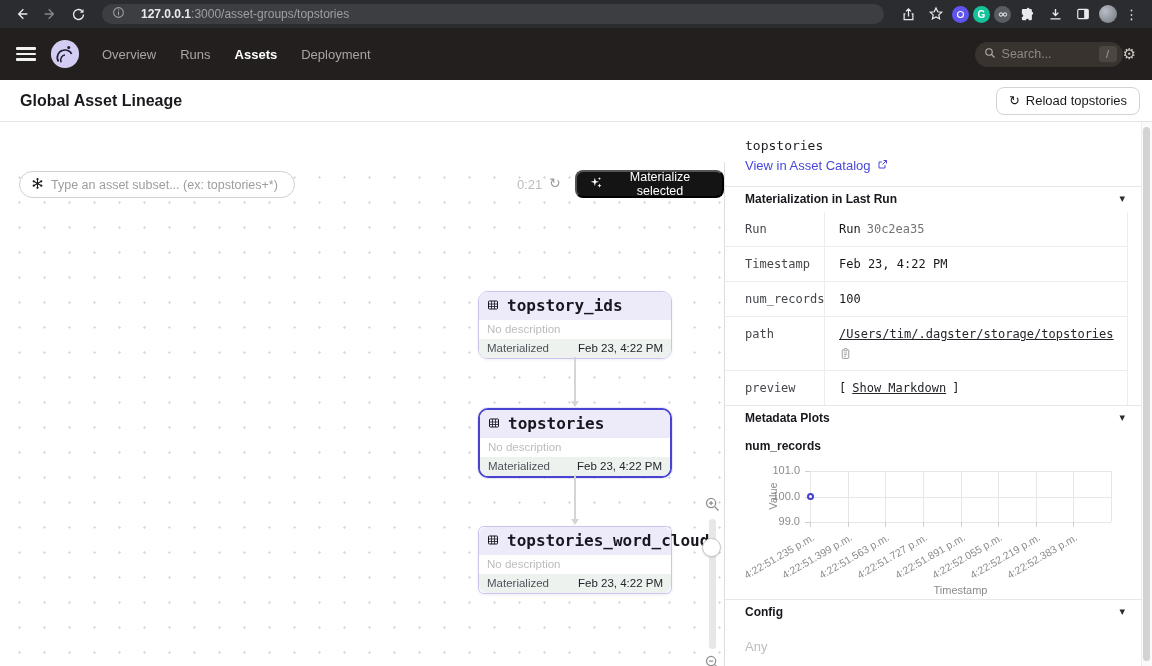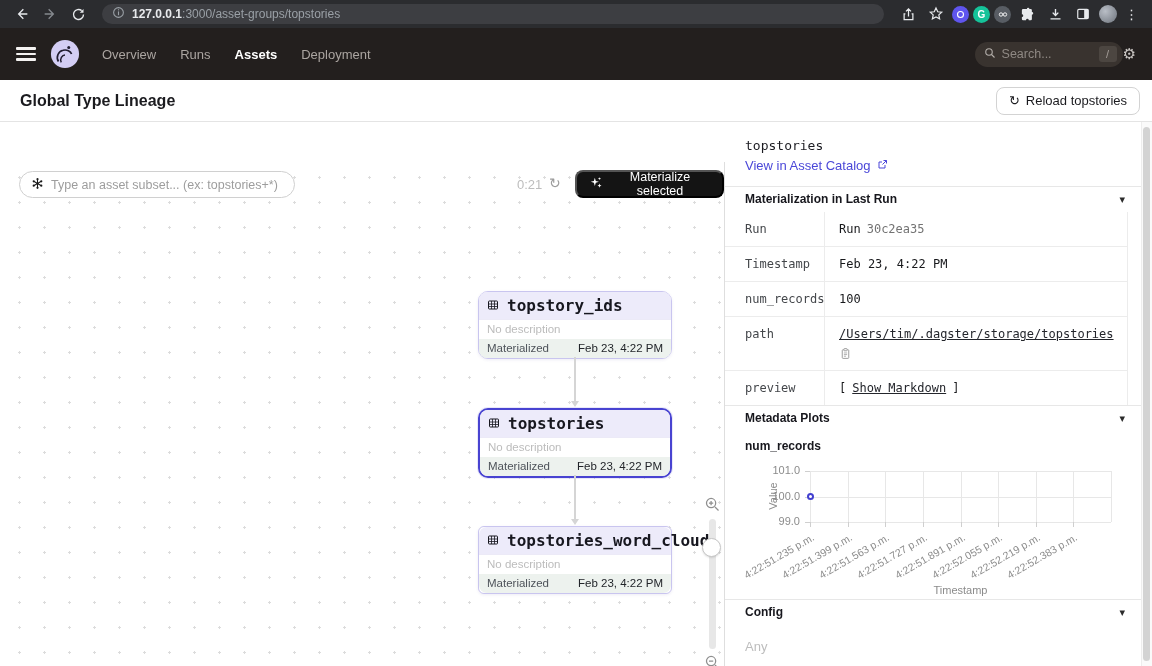--- a/index.html
+++ b/index.html
@@ -4,21 +4,21 @@
 <style>
   * { box-sizing: border-box; margin: 0; padding: 0; }
   html,body { width:1152px; height:666px; overflow:hidden; font-family:"Liberation Sans",sans-serif; background:#fff; }
 
   
   .chrome { height:28px; background:#2b2c2f; display:flex; align-items:center; padding:0 10px; gap:4px; }
   .chrome .cicon { width:24px; height:22px; display:flex; align-items:center; justify-content:center; flex:0 0 auto; cursor:pointer; }
   .chrome .cicon svg { display:block; }
   .url-pill { flex:1; height:20px; background:#3d3e42; border-radius:11px; display:flex; align-items:center; padding:0 10px; gap:7px; margin:0 8px; min-width:0; }
   .url-text { font-size:12px; color:#9aa0a6; white-space:nowrap; overflow:hidden; }
-  .url-text .host { color:#e8eaed; font-weight:bold; }
+  .url-text .host { color:#e8eaed; font-weight:bold;margin-left:9px; }
   .ext-circle { width:17px; height:17px; border-radius:50%; display:flex; align-items:center; justify-content:center; font-size:10px; font-weight:bold; color:#fff; flex:0 0 auto; cursor:pointer; }
   .avatar { width:18px; height:18px; border-radius:50%; background:radial-gradient(circle at 35% 35%, #b9bec6, #6d737c); flex:0 0 auto; cursor:pointer; }
   .dots { color:#e8eaed; font-size:13px; letter-spacing:0; padding:0 4px; cursor:pointer; }
 
   
   .dnav { height:52px; background:#231f1e; display:flex; align-items:center; padding:0 16px; }
   .hamburger { width:20px; display:flex; flex-direction:column; gap:3px; margin-right:14px; cursor:pointer; }
   .hamburger i { display:block; height:2.5px; background:#f4f2f1; border-radius:1px; }
   .dlogo { width:30px; height:30px; margin-right:22px; cursor:pointer; }
   .dnav-items { display:flex; gap:24px; align-items:center; }
@@ -71,21 +71,21 @@
   .zslider-handle { position:absolute; left:702px; top:376px; width:19px; height:19px; background:#fff; border:1px solid #c6c6c6; border-radius:50%; box-shadow:0 1px 2px rgba(0,0,0,.12); cursor:grab; }
   .fit-btn { left:703px; top:521px; }
 
   
   .sb-inner { position:absolute; left:0; top:0; right:11px; bottom:0; }
   .sb-scroll { position:absolute; right:0; top:0; bottom:0; width:11px; background:#fafafa; border-left:1px solid #ededed; }
   .sb-thumb { position:absolute; right:2px; top:5px; bottom:5px; width:7px; background:#d3d3d3; border-radius:4px; cursor:grab; }
   .sb-head { padding:16px 20px 0; height:64px; }
   .sb-asset-name { font-family:"DejaVu Sans Mono",monospace; font-size:13px; color:#1c1c22; }
   .sb-cat-link { margin-top:5px; display:flex; align-items:center; gap:6px; font-size:13px; color:#4a47d8; cursor:pointer; width:max-content; }
-  .section-bar { border-top:1px solid #e7e7e7; padding:5px 16px 6px 20px; display:flex; align-items:center; justify-content:space-between; cursor:pointer; }
+  .section-bar { border-top:1px solid #e7e7e7; padding:5px 16px 6px 20px; display:flex; align-items:flex-start; justify-content:space-between; cursor:pointer; }
   .section-bar .stitle { font-size:12px; font-weight:bold; color:#17171d; }
   .section-bar .caret { font-size:11px; color:#2b2b2b; }
   .mt-table { border-right:1px solid #ececec; margin-right:13px; }
   .mt-row { display:grid; grid-template-columns:100px 1fr; border-bottom:1px solid #ececec; font-family:"DejaVu Sans Mono",monospace; font-size:12px; }
   .mt-row:last-child { border-bottom:none; }
   .mt-label { padding:10px 4px 10px 20px; color:#44474b; border-right:1px solid #ececec; }
   .mt-value { padding:10px 6px 10px 14px; color:#17181b; display:flex; align-items:center; gap:6px; flex-wrap:wrap; }
   .link-blue { color:#737373; cursor:pointer; text-decoration:none; }
   .link-dark { color:#24262c; text-decoration:underline; cursor:pointer; }
   .copy-icon { cursor:pointer; display:inline-flex; }
@@ -197,21 +197,21 @@
             <path d="M15 15l6 6" stroke="#b5b0ac" stroke-width="2.2"></path>
           </svg></span>
       <input placeholder="Search..." style="">
       <span class="slash-badge">/</span>
     </div>
     <span class="gear">⚙</span>
   </div>
 </div>
 
 <div class="page-header">
-  <span class="page-title">Global Type Lineage</span>
+  <span class="page-title">Global Asset Lineage</span>
   <button class="reload-btn">
     <span class="ricon">↻</span>
     <span>Reload topstories</span>
   </button>
 </div>
 
 <div class="content">
 
   <div class="graph">
     <div class="subset-input">

